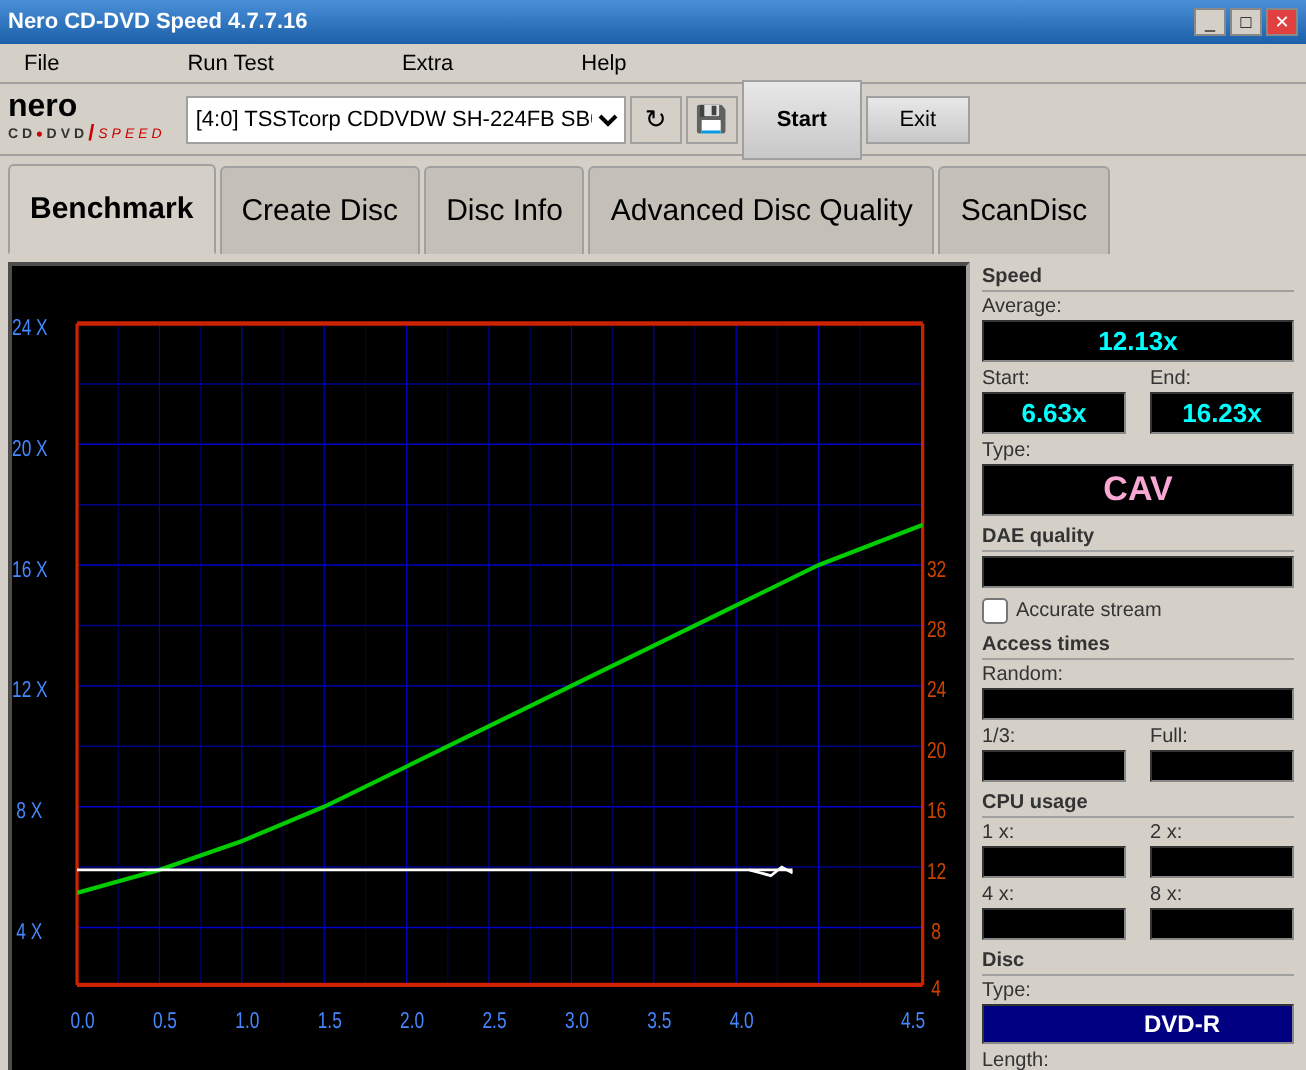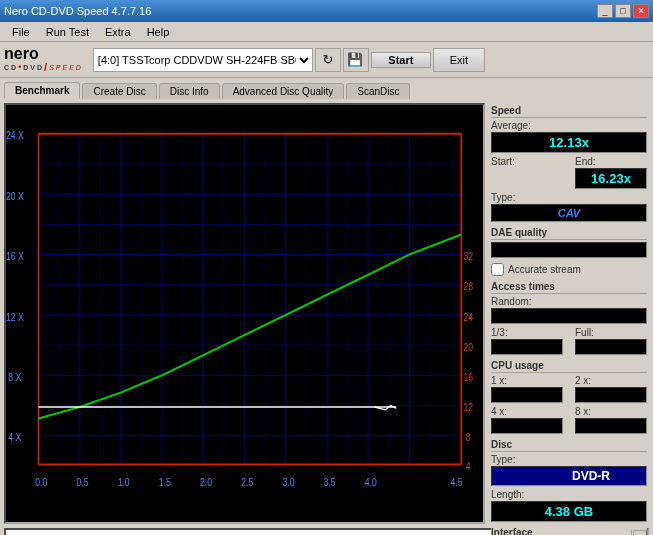--- a/index.html
+++ b/index.html
@@ -1,56 +1,56 @@
 <!DOCTYPE html>
 <html><head>
   <meta charset="utf-8">
   <style>
     * { margin: 0; padding: 0; box-sizing: border-box; }
     body { width: 653px; height: 535px; background: #d4d0c8; font-family: 'Segoe UI', Tahoma, sans-serif; font-size: 11px; overflow: hidden; }
 
     
     .title-bar { background: linear-gradient(to bottom, #4a90d9, #1a5fa8); color: white; height: 22px; display: flex; align-items: center; justify-content: space-between; padding: 0 4px; }
-    .title-bar-text { font-size: 11px; font-weight: normal; }
+    .title-bar-text { font-size: 11px; font-weight: bold; }
     .title-bar-buttons { display: flex; gap: 2px; }
     .title-btn { width: 16px; height: 14px; border: 1px solid #888; font-size: 9px; cursor: pointer; display: flex; align-items: center; justify-content: center; color: black; }
     .title-btn.minimize { background: #d4d0c8; }
     .title-btn.maximize { background: #d4d0c8; }
     .title-btn.close { background: #e04040; color: white; }
 
     
-    .menu-bar { background: #d4d0c8; height: 20px; display: flex; align-items: center; padding: 0 4px; border-bottom: 1px solid #a0a0a0; }
+    .menu-bar { background: #d4d0c8; height: 20px; display: flex; align-items: center; padding: 0 4px; border-bottom: 1px solid #a0a0a0; gap: 48px; }
     .menu-item { padding: 2px 8px; font-size: 11px; cursor: pointer; }
 
     
     .toolbar { background: #d4d0c8; height: 36px; display: flex; align-items: center; padding: 2px 4px; gap: 2px; border-bottom: 1px solid #a0a0a0; }
     .logo-area { display: flex; align-items: center; margin-right: 8px; }
     .drive-select { width: 220px; height: 24px; font-size: 11px; border: 1px solid #a0a0a0; background: white; }
     .toolbar-icon-btn { width: 26px; height: 24px; border: 1px solid #a0a0a0; background: #d4d0c8; cursor: pointer; display: flex; align-items: center; justify-content: center; font-size: 13px; }
-    .start-btn { width: 60px; height: 16px; border: 1px solid #a0a0a0; background: linear-gradient(to bottom, #e8e8e8, #c8c8c8); cursor: pointer; font-size: 11px; font-weight: bold; }
+    .start-btn { width: 60px; height: 40px; border: 1px solid #a0a0a0; background: linear-gradient(to bottom, #e8e8e8, #c8c8c8); cursor: pointer; font-size: 11px; font-weight: bold; }
     .exit-btn { width: 52px; height: 24px; border: 1px solid #a0a0a0; background: linear-gradient(to bottom, #e8e8e8, #c8c8c8); cursor: pointer; font-size: 11px; }
 
     
     .tabs { display: flex; align-items: flex-end; padding: 4px 4px 0; background: #d4d0c8; gap: 2px; }
-    .tab { padding: 2px 10px; border: 1px solid #a0a0a0; border-bottom: none; background: #c4c0b8; font-size: 10px; cursor: pointer; border-radius: 3px 3px 0 0; }
+    .tab { padding: 13px 10px; border: 1px solid #a0a0a0; border-bottom: none; background: #c4c0b8; font-size: 15px; cursor: pointer; border-radius: 3px 3px 0 0; }
     .tab.active { background: #d4d0c8; border-bottom: 1px solid #d4d0c8; font-weight: bold; }
 
     
     .main-content { display: flex; background: #d4d0c8; padding: 4px; gap: 4px; height: calc(535px - 22px - 20px - 36px - 28px); }
 
     
     .chart-container { flex: 1; border: 2px inset #a0a0a0; background: #000; position: relative; min-width: 0; }
     .chart-inner { width: 100%; height: 100%; position: relative; overflow: hidden; }
 
     
     .right-panel { width: 160px; display: flex; flex-direction: column; gap: 2px; padding: 2px; }
     .panel-section { background: #d4d0c8; }
     .panel-label { font-size: 10px; color: #333; margin-bottom: 1px; }
     .panel-value-box { background: #000; color: #00ffff; font-size: 13px; font-weight: bold; text-align: center; padding: 2px 4px; margin-bottom: 3px; border: 1px inset #888; }
-    .panel-value-box.cav { color: #3b82f6; font-size: 11px; font-style: italic; }
+    .panel-value-box.cav { color: #f9a8d4; font-size: 17px; }
     .panel-value-box.dvdr { background: #000080; color: white; font-size: 12px; padding-left: 48px; }
     .panel-value-box.gb { color: #00ffff; font-size: 13px; }
     .two-col { display: flex; gap: 12px; }
     .col-half { flex: 1; }
     .black-box { background: #000; height: 16px; border: 1px inset #888; margin-bottom: 3px; }
     .checkbox-row { display: flex; align-items: center; gap: 4px; margin-bottom: 3px; }
     .section-header { font-size: 10px; font-weight: bold; color: #333; border-bottom: 1px solid #a0a0a0; margin-bottom: 2px; padding-bottom: 1px; }
 
     
     .log-area { background: white; border: 2px inset #a0a0a0; height: 70px; display: flex; gap: 0; }
@@ -208,20 +208,21 @@
 
   <div class="right-panel">
 
     <div class="panel-section">
       <div class="section-header">Speed</div>
       <div class="panel-label">Average:</div>
       <div class="panel-value-box">12.13x</div>
       <div class="two-col">
         <div class="col-half">
           <div class="panel-label">Start:</div>
+          <div class="panel-value-box">6.63x</div>
         </div>
         <div class="col-half">
           <div class="panel-label">End:</div>
           <div class="panel-value-box">16.23x</div>
         </div>
       </div>
       <div class="panel-label">Type:</div>
       <div class="panel-value-box cav">CAV</div>
     </div>
 

